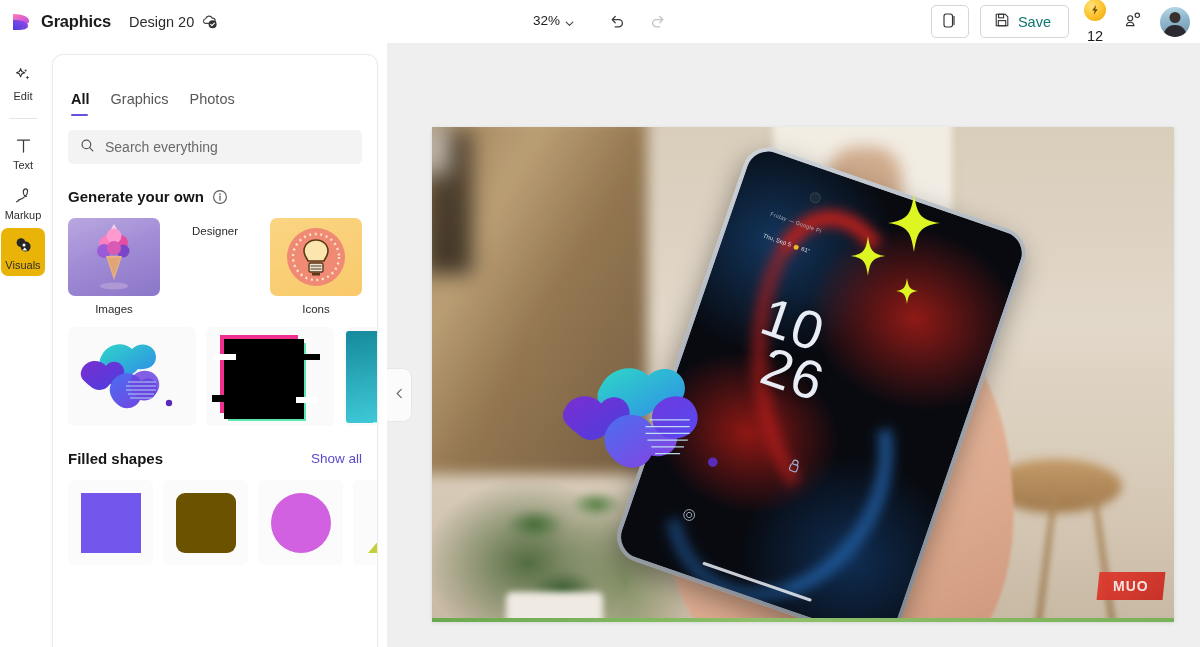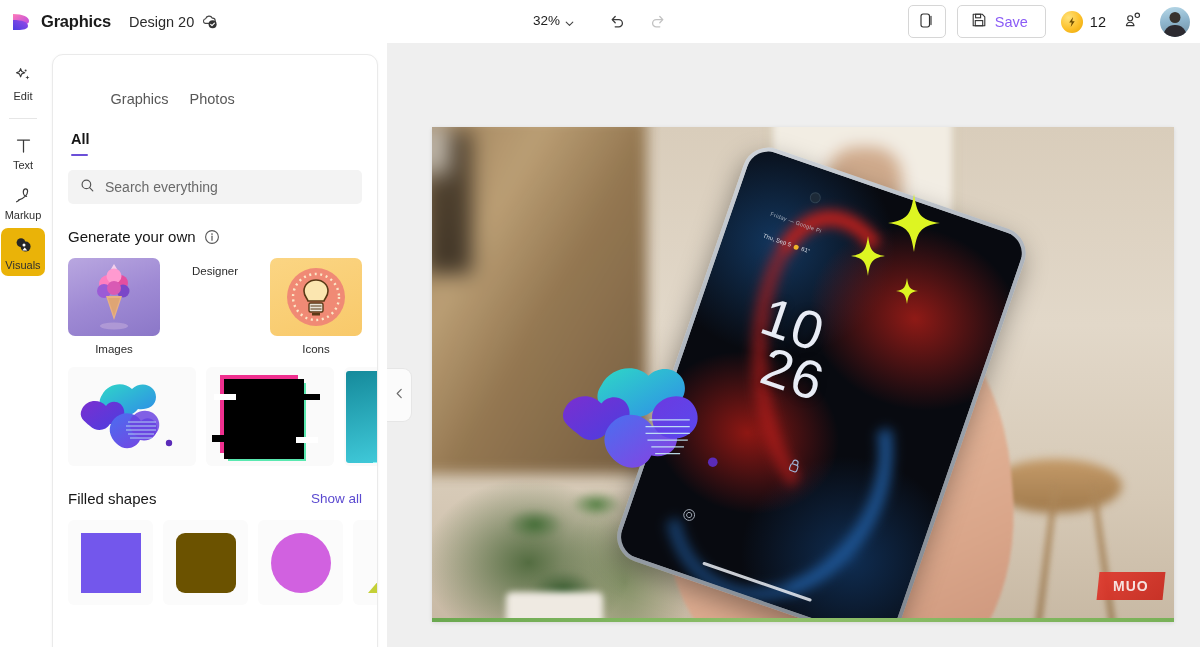--- a/index.html
+++ b/index.html
@@ -51,22 +51,22 @@
     position: absolute; right: 10px; top: 0; height: 43px;
     display: flex; align-items: center; gap: 11px;
   }
   .outline-btn {
     height: 33px; border: 1px solid #d6d6d6; border-radius: 5px;
     background: #fff; display: flex; align-items: center; justify-content: center;
     cursor: pointer;
   }
   .btn-square { width: 38px; }
   .btn-save { padding: 0 17px 0 13px; gap: 8px; }
-  .btn-save .lbl { font-size: 14.5px; color: #8b5cf6; }
-  .credits { display: flex; align-items: center; gap: 7px; padding-left: 4px; }
+  .btn-save .lbl { font-size: 14.5px; color: #0f766e; }
+  .credits { display: flex; align-items: center; gap: 7px; padding-left: 4px; flex-direction: column; }
   .coin {
     width: 22px; height: 22px; border-radius: 50%;
     background: radial-gradient(circle at 34% 30%, #ffe27a 0%, #fcc02a 55%, #e8a400 100%);
     display: flex; align-items: center; justify-content: center;
   }
   .credit-num { font-size: 14.5px; color: #1b1b1b; }
   .avatar {
     width: 30px; height: 30px; border-radius: 50%; overflow: hidden;
     background: linear-gradient(170deg,#b8d9e8 0%,#8fb6ce 45%,#6f8fa3 100%);
     position: relative; flex: none; cursor: pointer;
@@ -103,41 +103,41 @@
     width: 326px; height: 640px;
     background: #ffffff; border: 1px solid #eaeaea;
     border-radius: 11px; overflow: hidden;
     box-shadow: 0 1px 3px rgba(0,0,0,0.05);
   }
   .tabs { display: flex; gap: 21px; padding: 36px 0 0 18px; }
   .tab {
     font-size: 14.5px; color: #575757; padding-bottom: 9px;
     position: relative; cursor: pointer;
   }
-  .tab.active { color: #161616; font-weight: bold; margin-top: 40px; }
+  .tab.active { color: #161616; font-weight: bold; }
   .tab.active::after {
     content: ""; position: absolute; left: 0; right: 2px; bottom: 0;
     height: 2.5px; border-radius: 2px; background: #6b4fd8;
   }
   .search {
     margin: 14px 15px 0; height: 34px; background: #f3f3f3;
     border-radius: 5px; display: flex; align-items: center; gap: 10px;
     padding: 0 12px; cursor: text;
   }
   .search input {
     border: none; outline: none; background: transparent;
     font-family: inherit; font-size: 14px; color: #1b1b1b; width: 100%;
   }
   .search input::placeholder { color: #6a6a6a; }
 
   .sec-head {
     display: flex; align-items: center; justify-content: space-between;
     padding: 0 15px; margin-top: 24px;
   }
-  .sec-title { font-size: 15px; font-weight: normal; color: #161616; display: flex; align-items: center; gap: 8px; text-align: center; }
+  .sec-title { font-size: 15px; font-weight: bold; color: #161616; display: flex; align-items: center; gap: 8px; text-align: center; }
   .show-all { font-size: 13.5px; color: #5b4ad0; cursor: pointer; }
   .info-ic { width: 16px; height: 16px; display: block; }
 
   .gen-row { display: flex; gap: 10px; padding: 13px 15px 0; }
   .gen-card { width: 92px; cursor: pointer; }
   .gen-thumb {
     width: 92px; height: 78px; border-radius: 7px; overflow: hidden;
     position: relative;
   }
   .gen-lbl { font-size: 11.5px; color: #2b2b2b; text-align: center; margin-top: 7px; }

